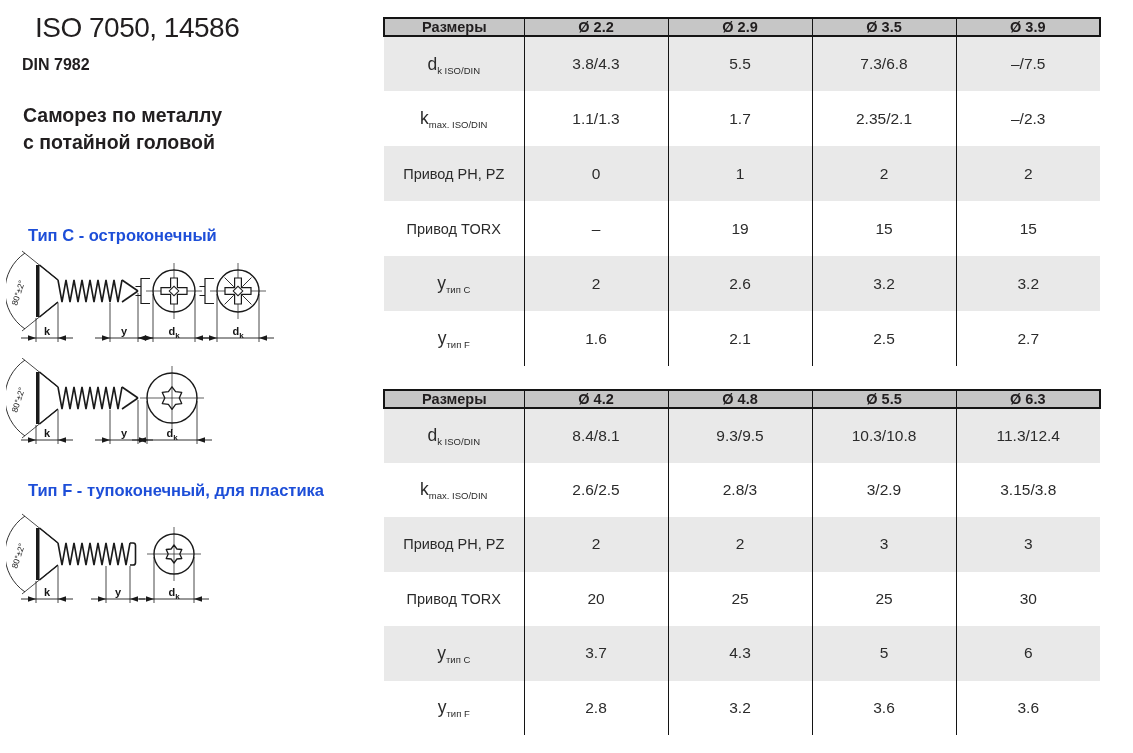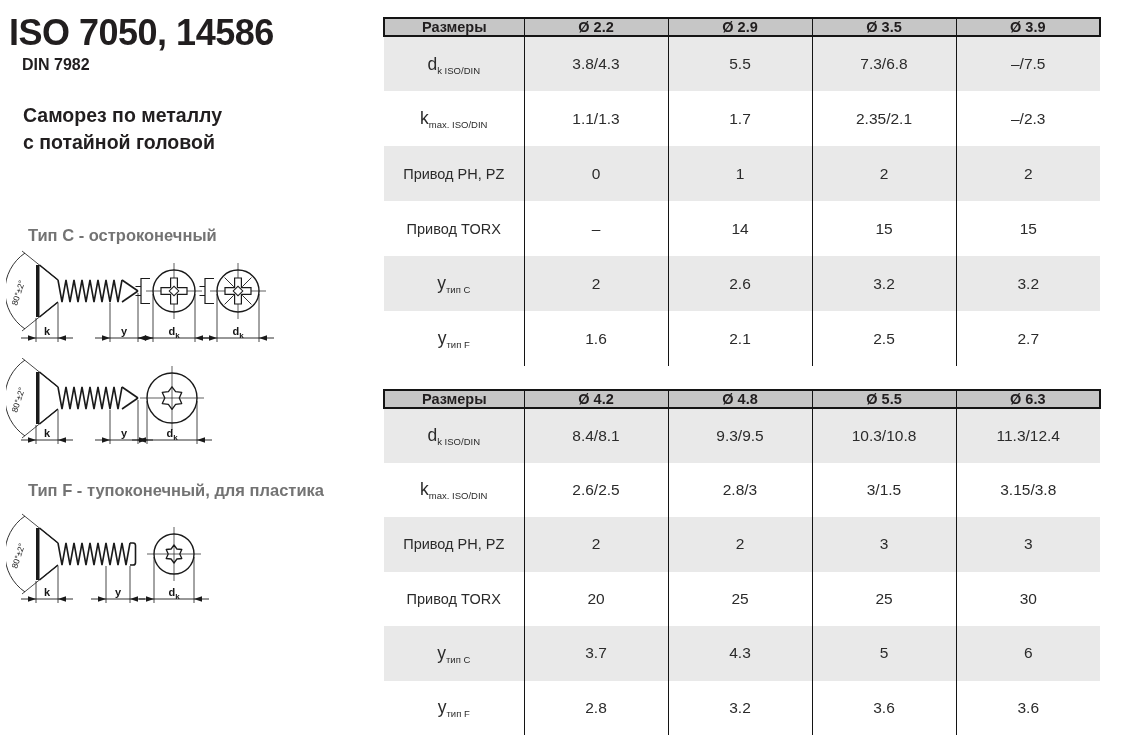--- a/index.html
+++ b/index.html
@@ -1,25 +1,25 @@
 <!DOCTYPE html>
 <html><head>
 <meta charset="utf-8">
 <style>
   *{margin:0;padding:0;box-sizing:border-box}
   html,body{background:#fff}
   body{width:1133px;height:753px;font-family:"Liberation Sans",sans-serif;color:#262626;position:relative;overflow:hidden}
   .page{position:absolute;inset:0;background:#fff}
   .left{position:absolute;left:0;top:0;width:383px;height:100%}
-  .title{position:absolute;left:9px;top:12px;font-size:36px;font-weight:bold;letter-spacing:-.5px;color:#211e1f;white-space:nowrap}
+  .title{position:absolute;left:35px;top:12px;font-size:28px;font-weight:normal;letter-spacing:-.5px;color:#211e1f;white-space:nowrap}
   .subtitle{position:absolute;left:22px;top:56px;font-size:16px;font-weight:bold;color:#211e1f}
   .product{position:absolute;left:23px;top:102px;font-size:19.5px;font-weight:bold;line-height:27px;color:#211e1f}
   .note{position:absolute;left:23px;top:164px;font-size:14.5px;line-height:24px;color:#2c2c2c}
   .note span{display:block}
-  .type-heading{position:absolute;left:28px;font-size:16.5px;font-weight:bold;color:#737373;white-space:nowrap}
+  .type-heading{position:absolute;left:28px;font-size:16.5px;font-weight:bold;color:#1d4ed8;white-space:nowrap}
   .th-c{top:226px}.th-f{top:481px}
   .drawing{position:absolute;left:6px}
   #drawC1{top:246px}#drawC2{top:358px}#drawF{top:506px}
   .right{position:absolute;left:383px;top:0;width:750px;height:100%}
   .tbl{position:absolute;left:0}
   .t1{top:17px}.t2{top:389px}
   table{border-collapse:collapse;table-layout:fixed;width:716px;color:#2b2b2b}
   th{height:14px;background:#c6c6c6;border-top:2.5px solid #141414;border-bottom:2.5px solid #141414;
      font-size:14.5px;font-weight:bold;color:#211e1f;text-align:center;vertical-align:middle}
   th:first-child{border-left:2px solid #141414}
@@ -205,21 +205,21 @@
             <tr class="odd">
               <td class="lab">Привод PH, PZ</td>
               <td>0</td>
               <td>1</td>
               <td>2</td>
               <td>2</td>
             </tr>
             <tr>
               <td class="lab">Привод TORX</td>
               <td>–</td>
-              <td>14</td>
+              <td>19</td>
               <td>15</td>
               <td>15</td>
             </tr>
             <tr class="odd">
               <td class="lab"><span class="sym">y</span><span class="sub">тип C</span></td>
               <td>2</td>
               <td>2.6</td>
               <td>3.2</td>
               <td>3.2</td>
             </tr>
@@ -256,21 +256,21 @@
               <td class="lab"><span class="sym">d</span><span class="sub">k ISO/DIN</span></td>
               <td>8.4/8.1</td>
               <td>9.3/9.5</td>
               <td>10.3/10.8</td>
               <td>11.3/12.4</td>
             </tr>
             <tr>
               <td class="lab"><span class="sym">k</span><span class="sub">max. ISO/DIN</span></td>
               <td>2.6/2.5</td>
               <td>2.8/3</td>
-              <td>3/1.5</td>
+              <td>3/2.9</td>
               <td>3.15/3.8</td>
             </tr>
             <tr class="odd">
               <td class="lab">Привод PH, PZ</td>
               <td>2</td>
               <td>2</td>
               <td>3</td>
               <td>3</td>
             </tr>
             <tr>

